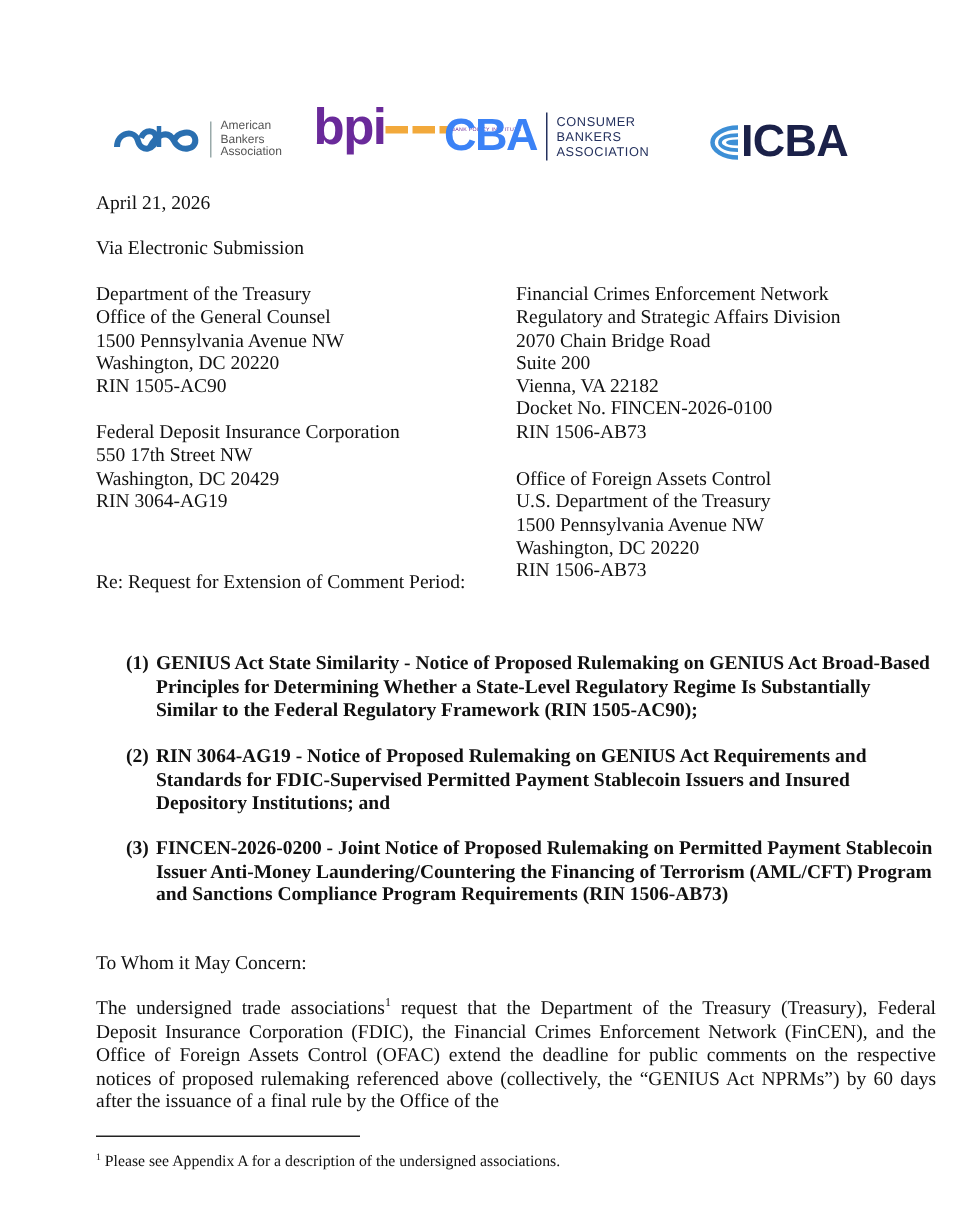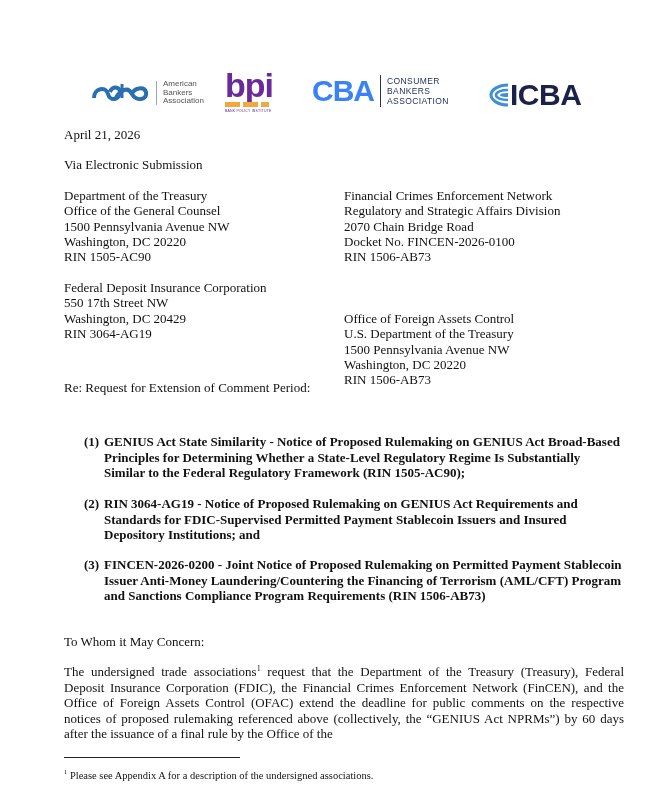--- a/index.html
+++ b/index.html
@@ -1,24 +1,24 @@
 <!DOCTYPE html>
 <html><head>
 <meta charset="utf-8">
 <style>
   html, body { margin:0; padding:0; background:#ffffff; }
   body { width:653px; height:806px; position:relative; overflow:hidden;
          font-family:"Liberation Serif", serif; color:#111; }
-  .logos { position:absolute; top:68px; left:16px; width:594px; height:50px; }
+  .logos { position:absolute; top:68px; left:0; width:594px; height:50px; }
   .logo { position:absolute; display:flex; align-items:center; }
   .aba { left:76px; top:12px; }
   .aba-mark { width:58px; height:22px; }
   .aba-sep { width:1px; height:24px; background:#9aa; margin:0 6px 0 6px; }
   .aba-text { font-family:"Liberation Sans", sans-serif; font-size:8px; line-height:8.5px; color:#555; }
-  .bpi { left:209px; top:2px; flex-direction:column; align-items:flex-start; }
+  .bpi { left:209px; top:2px; flex-direction:row; align-items:center; }
   .bpi-word { font-family:"Liberation Sans", sans-serif; font-weight:bold; font-size:34px; color:#6a2a9a; letter-spacing:-1px; line-height:30px; }
   .bpi-bars { display:flex; gap:3px; margin-top:2px; }
   .bpi-bars span { display:block; height:5px; background:#f2a93b; }
   .bpi-sub { font-family:"Liberation Sans", sans-serif; font-size:3.5px; color:#6a2a9a; margin-top:2px; letter-spacing:0.2px; }
   .cba { left:296px; top:6px; }
   .cba-word { font-family:"Liberation Sans", sans-serif; font-weight:bold; font-size:30px; color:#3b82f6; letter-spacing:-1px; }
   .cba-sep { width:1px; height:32px; background:#24315e; margin:0 6px; }
   .cba-text { font-family:"Liberation Sans", sans-serif; font-weight:normal; font-size:8.5px; line-height:10px; color:#24315e; letter-spacing:0.4px; }
   .icba { left:472px; top:10px; }
   .icba-mark { width:22px; height:26px; }
@@ -105,20 +105,22 @@
   <div>Federal Deposit Insurance Corporation</div>
   <div>550 17th Street NW</div>
   <div>Washington, DC 20429</div>
   <div>RIN 3064-AG19</div>
 </div>
 
 <div class="t addr2" style="top:188px">
   <div>Financial Crimes Enforcement Network</div>
   <div>Regulatory and Strategic Affairs Division</div>
   <div>2070 Chain Bridge Road</div>
+  <div>Suite 200</div>
+  <div>Vienna, VA 22182</div>
   <div>Docket No. FINCEN-2026-0100</div>
   <div>RIN 1506-AB73</div>
 </div>
 
 <div class="t addr2" style="top:311px">
   <div>Office of Foreign Assets Control</div>
   <div>U.S. Department of the Treasury</div>
   <div>1500 Pennsylvania Avenue NW</div>
   <div>Washington, DC 20220</div>
   <div>RIN 1506-AB73</div>

